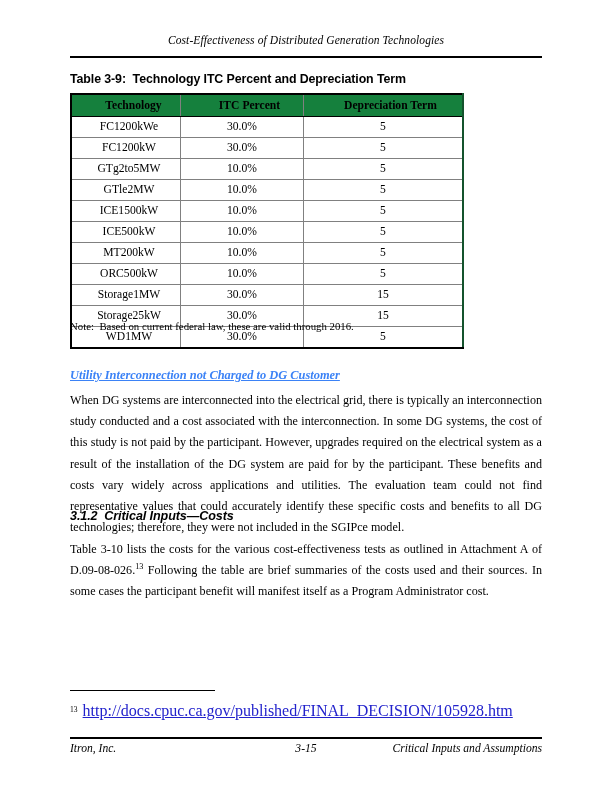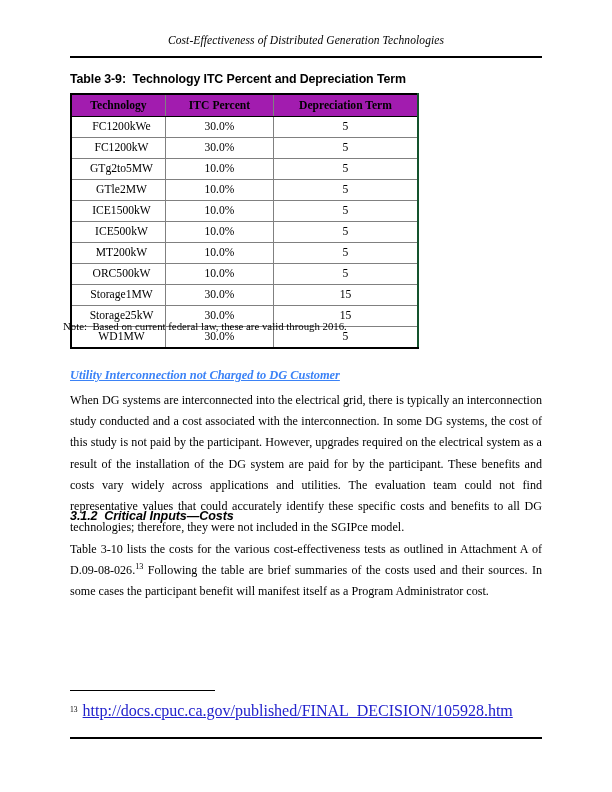--- a/index.html
+++ b/index.html
@@ -70,27 +70,28 @@
   }
   .itc-table th,
   .itc-table td {
     border: 1px solid #808080;
     padding: 0;
     height: 20px;
     line-height: 20px;
     font-weight: normal;
   }
   .itc-table thead th {
-    background: #a21caf;
+    background: #15803d;
     font-weight: bold;
     text-align: center;
     height: 21px;
     line-height: 21px;
     border-top: 2px solid #000;
     border-bottom: 1px solid #000;
+    padding-left: 15px;
   }
   .itc-table thead th.col-tech { text-align: center; }
   .itc-table tbody tr td:first-child {
     text-align: center;
     padding-left: 6px;
   }
   .itc-table tbody td.num {
     text-align: center;
   }
   .itc-table tbody tr:last-child td {
@@ -101,21 +102,21 @@
   .itc-table th:last-child,
   .itc-table td:last-child { border-right: 2px solid #14532d; }
 
   .col-tech { width: 93px; }
   .col-itc  { width: 107px; }
   .col-dep  { width: 143px; }
 
   
   .table-note {
     position: absolute;
-    left: 63px;
+    left: 70px;
     top: 320px;
     font-size: 10.8px;
     color: #000;
     white-space: pre;
   }
 
   
   .sub-heading {
     position: absolute;
     left: 70px;
@@ -305,14 +306,19 @@
   <div class="body-par" id="par-interconnection">When DG systems are interconnected into the electrical grid, there is typically an interconnection study conducted and a cost associated with the interconnection.  In some DG systems, the cost of this study is not paid by the participant.  However, upgrades required on the electrical system as a result of the installation of the DG system are paid for by the participant.  These benefits and costs vary widely across applications and utilities.  The evaluation team could not find representative values that could accurately identify these specific costs and benefits to all DG technologies; therefore, they were not included in the SGIPce model.</div>
 
   <div class="section-heading">3.1.2  Critical Inputs—Costs</div>
 
   <div class="body-par" id="par-costs"><span>Table 3-10 lists the costs for the various cost-effectiveness tests as outlined in Attachment A of D.09-08-026.</span><sup class="fn-ref">13</sup><span>  Following the table are brief summaries of the costs used and their sources.  In some cases the participant benefit will manifest itself as a Program Administrator cost.</span></div>
 
   <div class="footnote-rule"></div>
   <div class="footnote"><span class="fn-num">13</span><span class="fn-link">http://docs.cpuc.ca.gov/published/FINAL_DECISION/105928.htm</span></div>
 
   <div class="footer-rule"></div>
+  <div class="footer">
+    <span class="f-left">Itron, Inc.</span>
+    <span class="f-center">3-15</span>
+    <span class="f-right">Critical Inputs and Assumptions</span>
+  </div>
 
 </div>
 
 </body></html>

